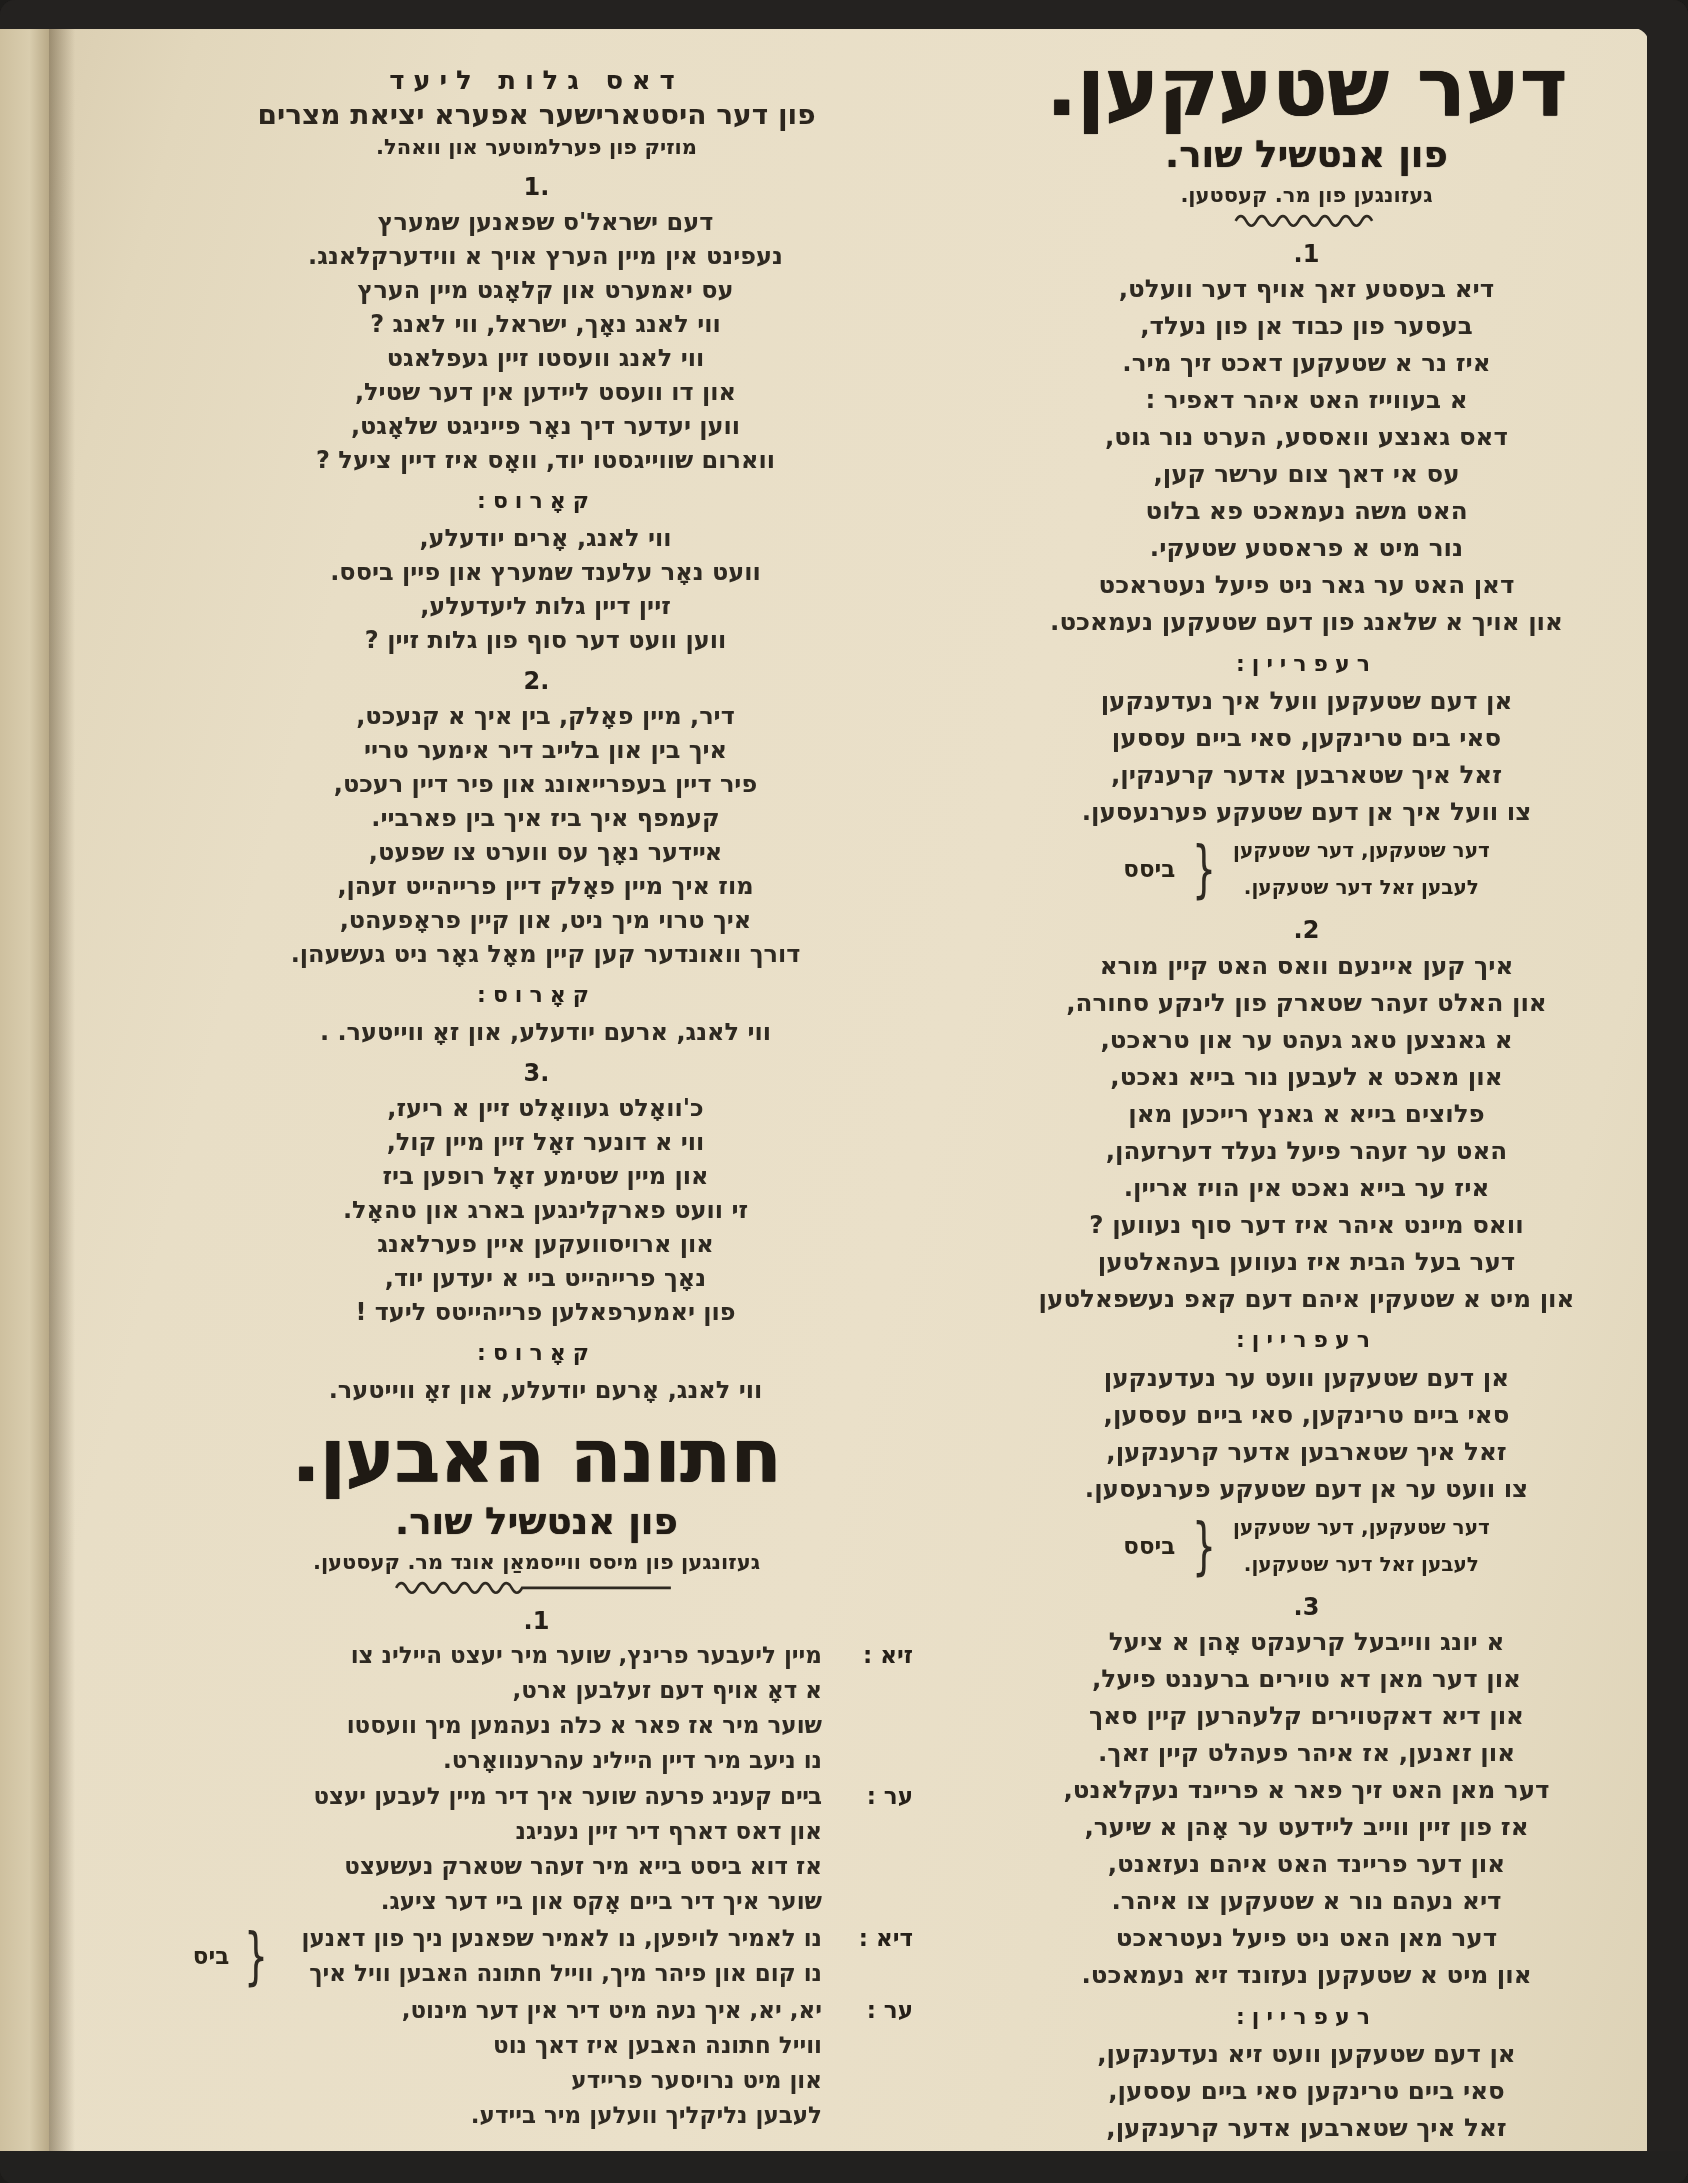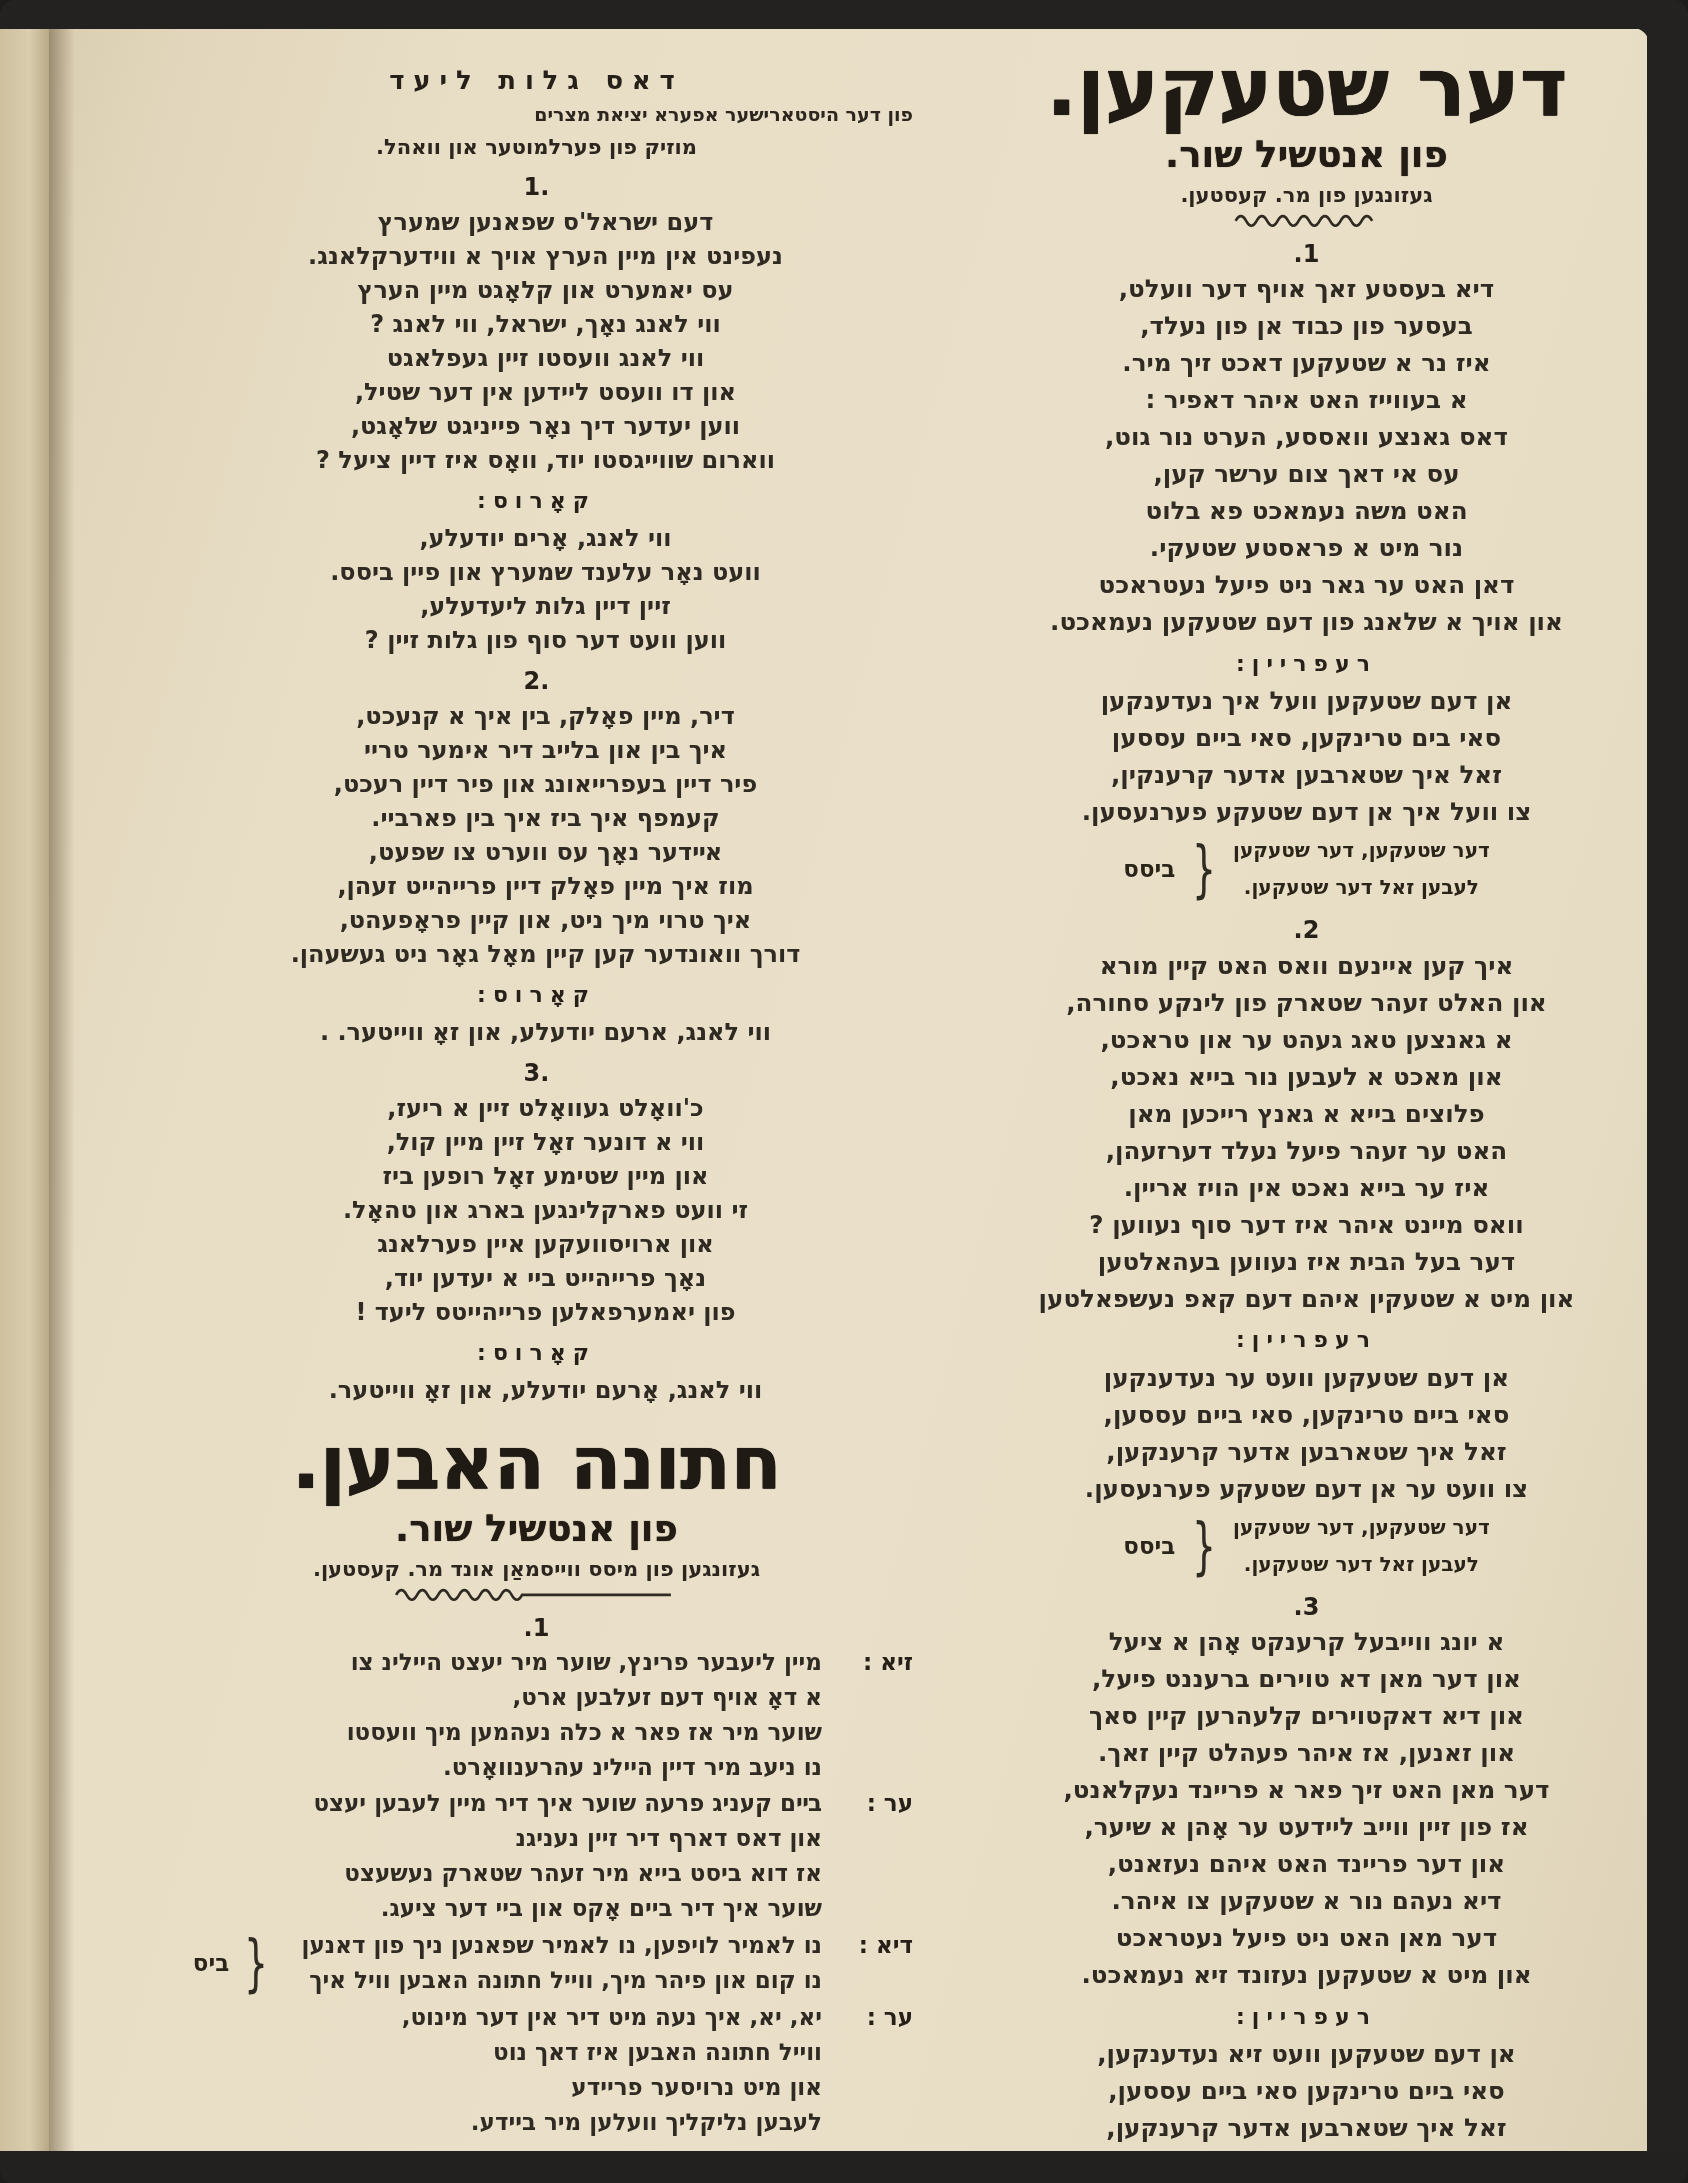--- a/index.html
+++ b/index.html
@@ -19,33 +19,33 @@
 
   .ink{color:#2f2a22;}
 
   .col{position:absolute;font-weight:bold;}
   .col-left{top:35px;left:160px;width:753px;}
   .col-right{top:16px;left:1017px;width:579px;}
 
   
   .line{white-space:nowrap;}
   .small-title{font-size:26px;letter-spacing:8.8px;text-align:center;line-height:35px;color:#262019;}
-  .sub{font-size:19px;text-align:right;line-height:33px;color:#2c261e;}
+  .sub{font-size:28px;text-align:center;line-height:33px;color:#2c261e;}
   .credit{font-size:21px;text-align:center;line-height:32px;color:#2c261e;}
   .num{font-size:24px;text-align:center;line-height:30px;margin-top:8.8px;color:#262019;}
   .hdr-spaced{font-size:22px;letter-spacing:7px;text-align:center;line-height:35px;margin-top:5.3px;color:#262019;}
 
   .l-verse{font-size:24px;line-height:34px;text-align:center;margin:3.5px 61px 0 79px;color:#2f2a22;}
   .r-verse{font-size:24.6px;line-height:37px;text-align:center;margin:1.8px 0 0 0;color:#2f2a22;}
 
   
   .big-title{font-size:81px;line-height:86px;text-align:center;color:#1f1a14;
              text-shadow:0 0 0.9px #1f1a14,0.9px 0 0 #1f1a14;}
   .big-title2{font-size:74px;line-height:84px;text-align:center;color:#1f1a14;
-             text-shadow:0 0 0.9px #1f1a14,0.9px 0 0 #1f1a14;margin-top:13px;}
+             text-shadow:0 0 0.9px #1f1a14,0.9px 0 0 #1f1a14;margin-top:6px;}
   .byline{font-size:37px;line-height:49px;text-align:center;color:#221c15;
           text-shadow:0 0 0.9px #221c15;}
   .divider{text-align:center;margin-top:1.8px;}
 
   
   .bis-row{display:flex;justify-content:center;align-items:center;gap:8.8px;margin-top:1.8px;}
   .bis-lines{font-size:20px;line-height:37px;text-align:center;color:#2a2419;}
   .brace{font-size:63px;font-weight:normal;transform:scaleX(.6);color:#2f2a22;line-height:70px;}
   .bis-word{font-size:23px;color:#2a2419;}
 

